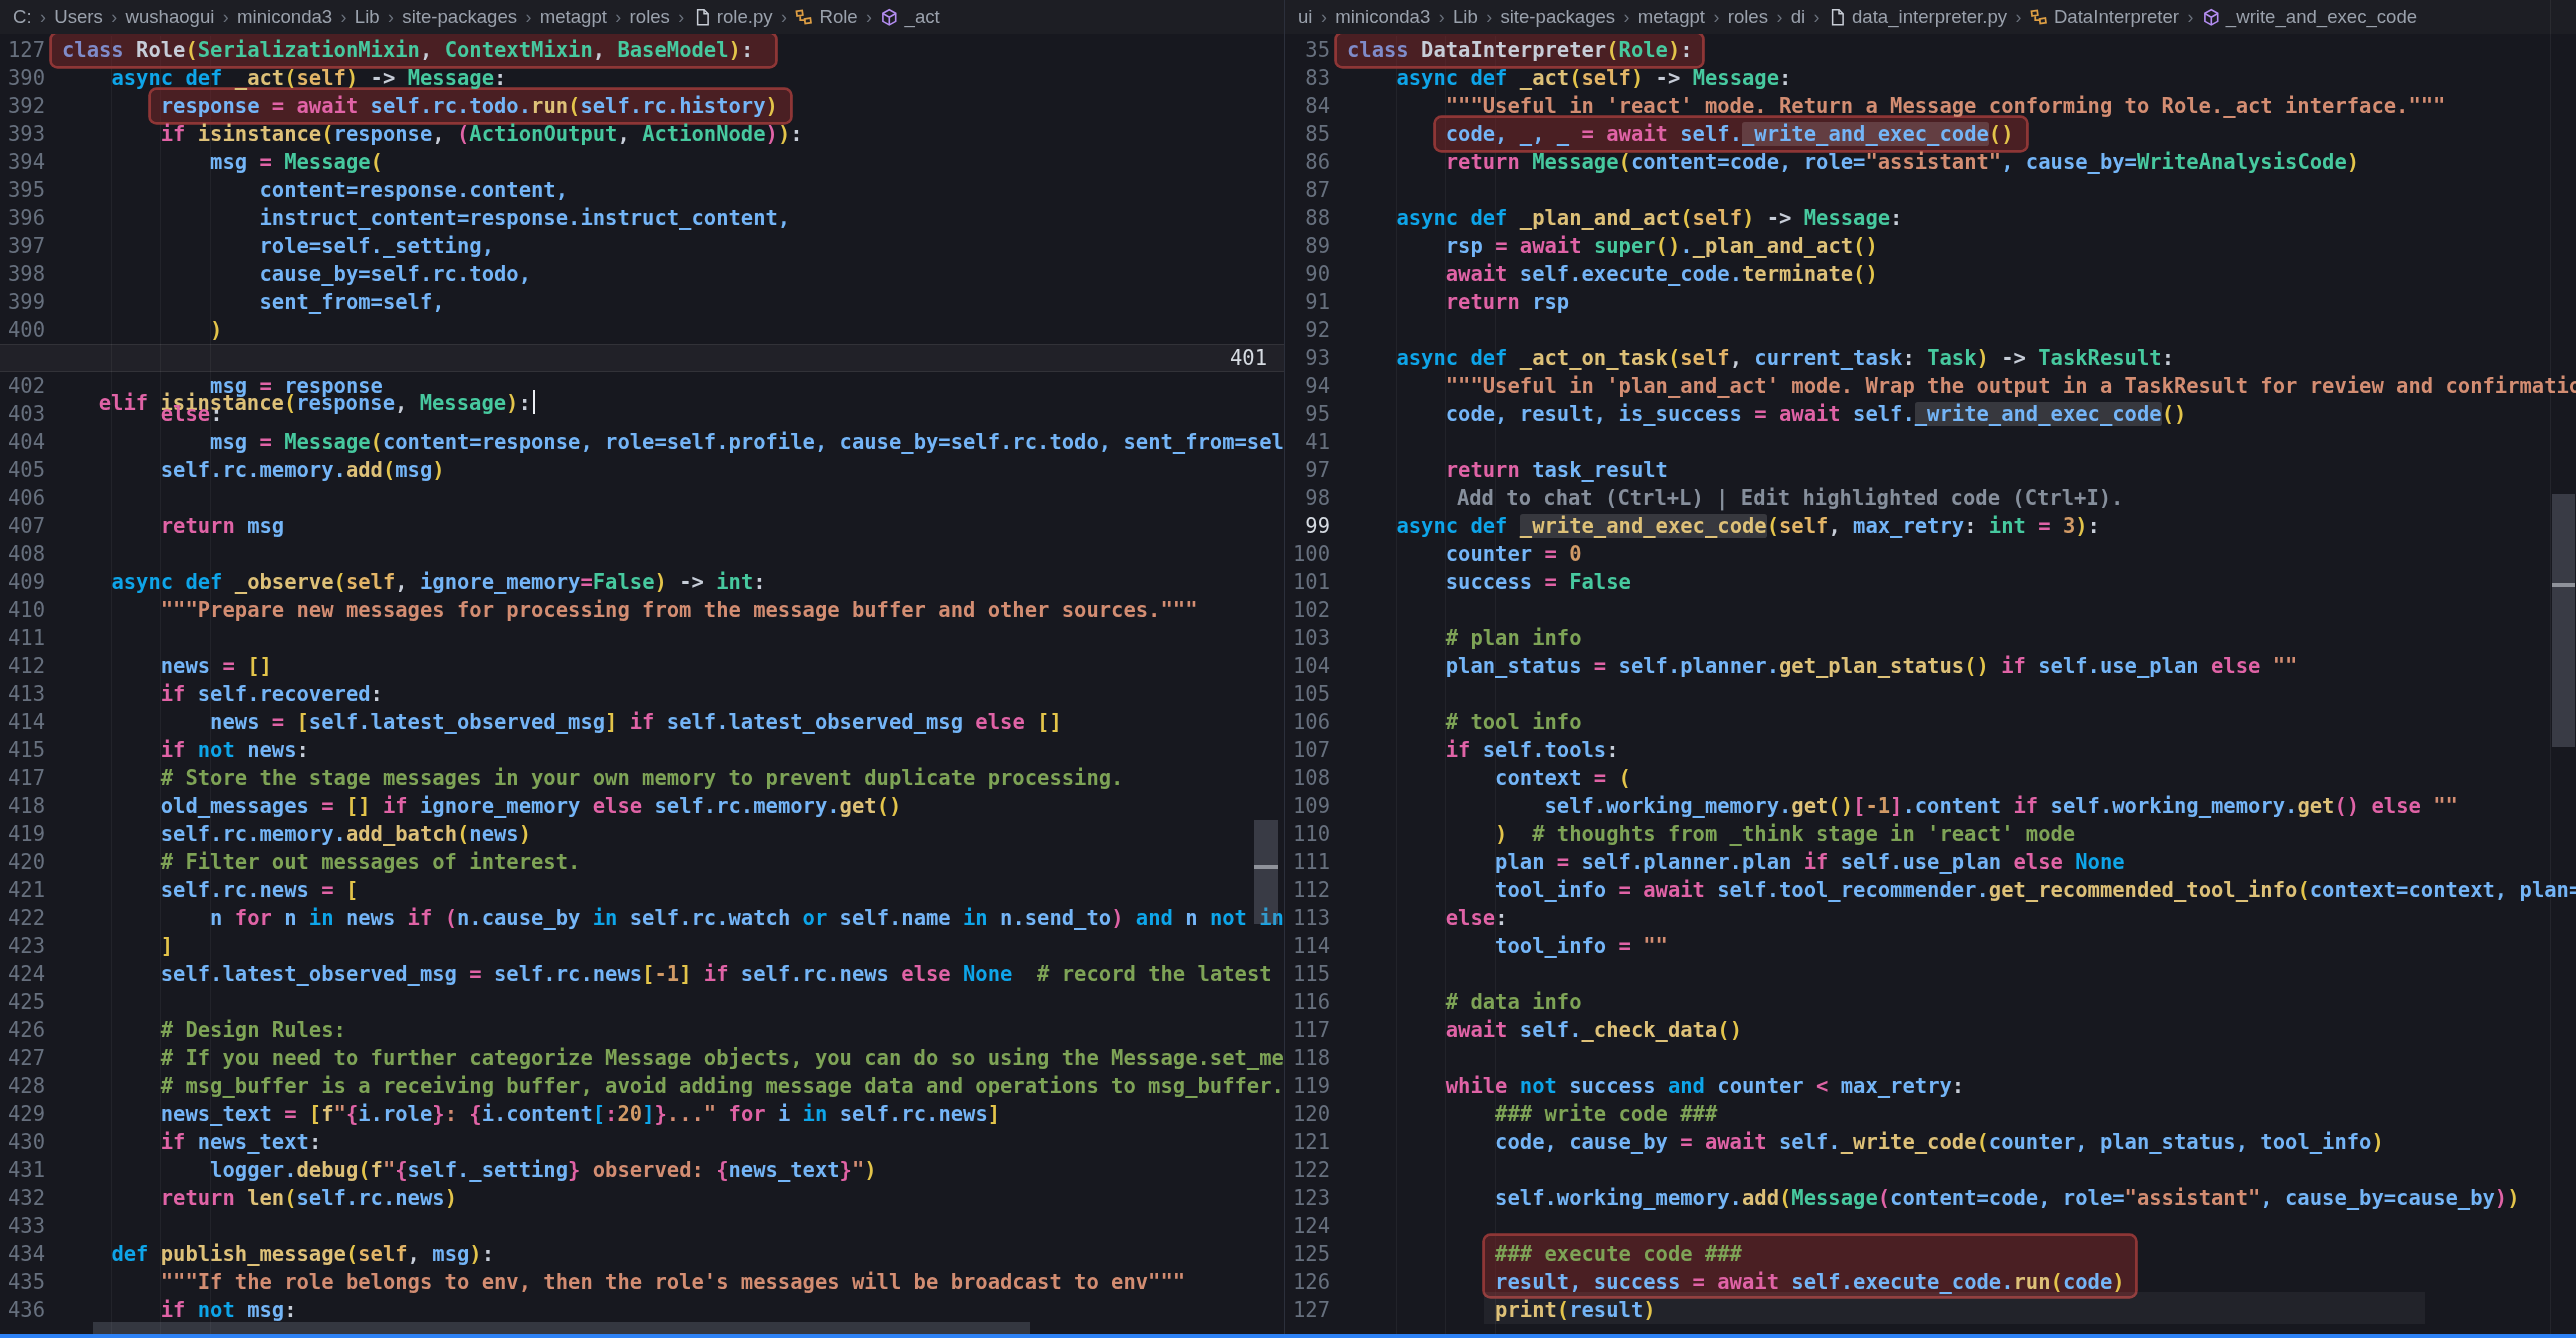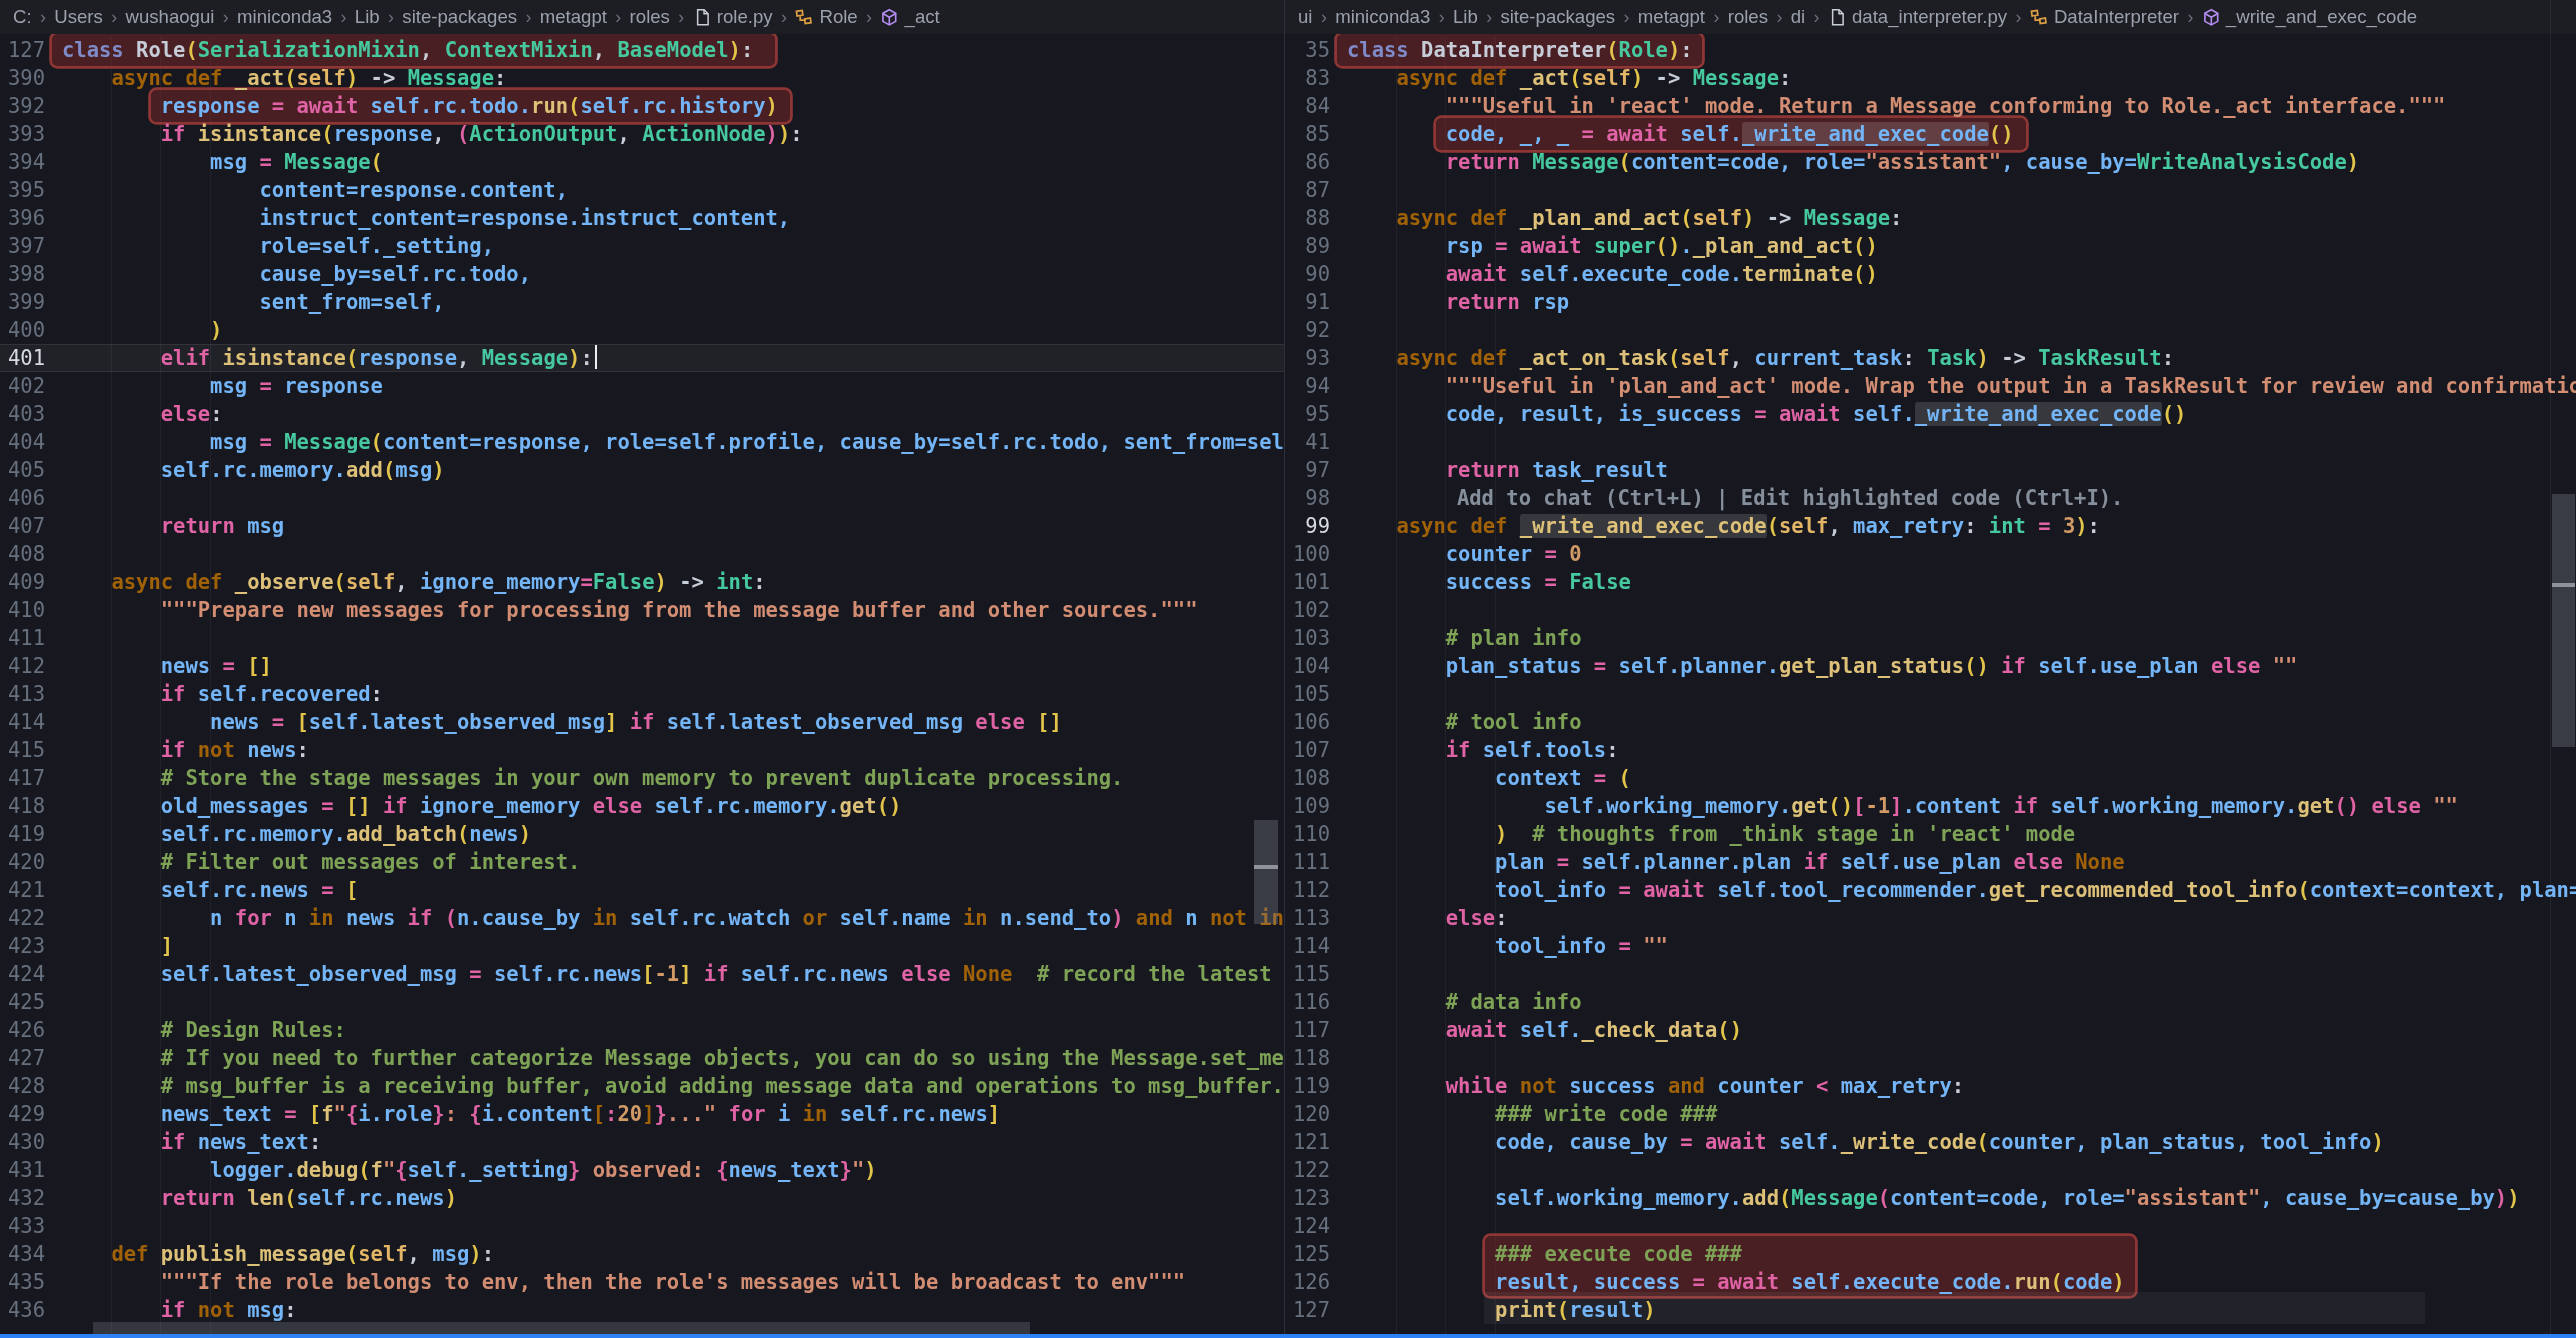--- a/index.html
+++ b/index.html
@@ -8,27 +8,27 @@
   .pane{position:absolute;top:0;bottom:0;overflow:hidden;}
   #pane-right{border-left:0.9px solid #2c303c;}
   .crumbs{position:absolute;top:0;left:0;right:0;height:34px;background:#1d1e24;
           display:flex;align-items:center;white-space:nowrap;overflow:hidden;
           font-family:"Liberation Sans","DejaVu Sans",sans-serif;font-size:18.6px;color:#9aa1ac;padding-left:13px;}
   .crumb{display:inline-flex;align-items:center;gap:5.6px;cursor:pointer;}
   .sep{color:#6a717c;margin:0 8.4px;font-size:17.7px;}
   .crumb svg{width:18.6px;height:18.6px;}
   .code-area{position:absolute;top:34px;left:0;right:0;bottom:0;overflow:hidden;padding-top:1.9px;}
   .line{height:28px;line-height:28px;display:flex;white-space:pre;font-size:20.5px;font-weight:600;position:relative;}
-  .line.current{background:rgba(255,255,255,0.045);box-shadow:inset 0 0.9px 0 rgba(255,255,255,0.08), inset 0 -0.9px 0 rgba(255,255,255,0.08);}
+  .line.current{background:rgba(255,255,255,0.045);box-shadow:inset 0 0.9px 0 rgba(255,255,255,0.08), inset 0 -0.9px 0 rgba(255,255,255,0.08);flex-direction:column;}
   .ln{flex:0 0 45px;text-align:right;margin-right:17px;color:#67707e;font-weight:500;}
   .line.current .ln,.line.activeln .ln{color:#d6dbe2;}
   .lc{white-space:pre;position:relative;z-index:1;}
   .tk-pl{color:#74b5f7;}
   .tk-wh{color:#c7cdd8;}
-  .tk-kb{color:#a16207;}
+  .tk-kb{color:#0ea5e9;}
   .tk-sl{color:#7f8bc9;}
   .tk-pk{color:#e063a6;}
   .tk-fn{color:#dec178;}
   .tk-ty{color:#47c99f;}
   .tk-st{color:#d38d72;}
   .tk-cm{color:#7ea356;}
   .tk-nu{color:#d19a66;}
   .tk-b1{color:#e3c44a;}
   .tk-sf{color:#e3b567;}
   .tk-hint{color:#868f9c;margin-left:11.2px;}

